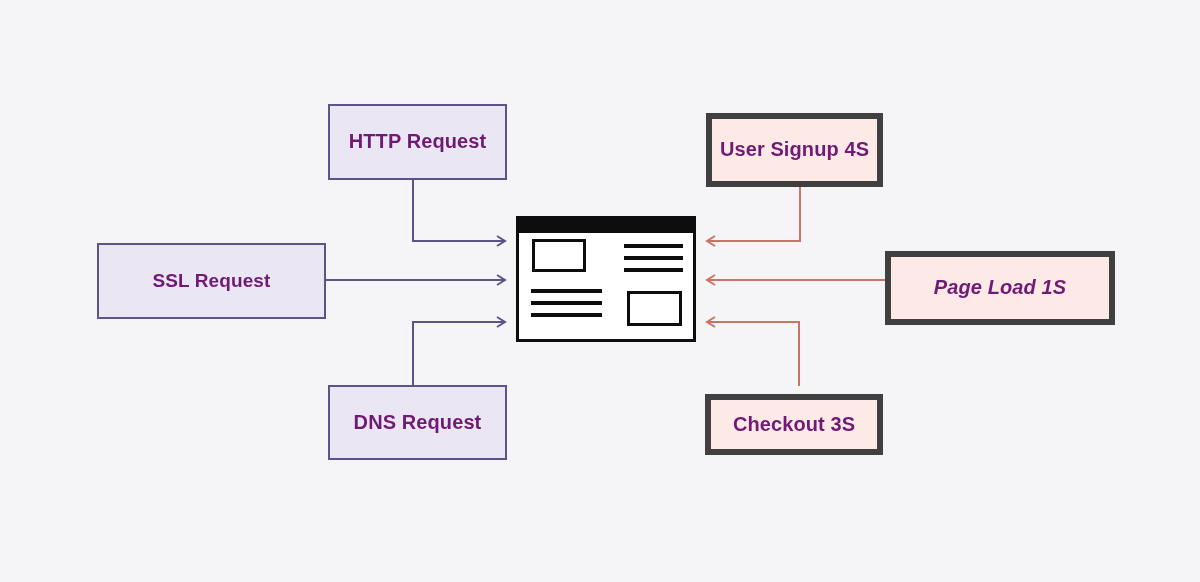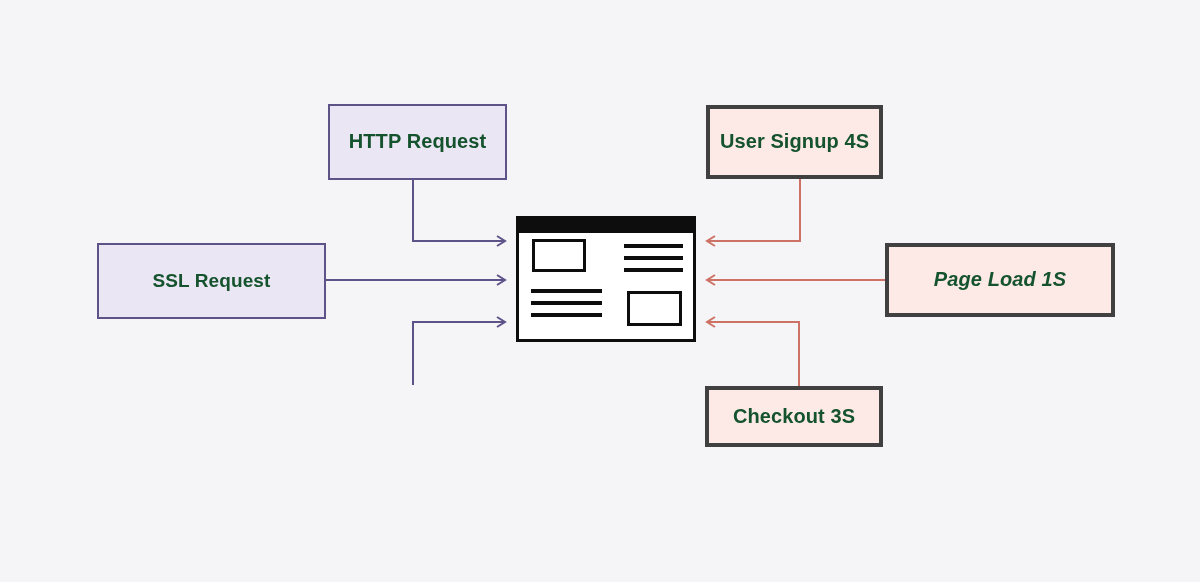--- a/index.html
+++ b/index.html
@@ -23,27 +23,27 @@
   }
 
   .node {
     position: absolute;
     display: flex;
     flex-direction: column;
     align-items: center;
     justify-content: center;
     text-align: center;
     font-weight: 700;
-    color: #14532d;
+    color: #701a75;
     line-height: 1.28;
     font-size: 20px;
     letter-spacing: 0.1px;
   }
   .node.request { background: #eae6f3; border: 2px solid #5e5389; }
-  .node.metric  { background: #fdeae6; border: 4px solid #404040; }
+  .node.metric  { background: #fdeae6; border: 6px solid #404040; margin-top: 8px; }
 
   #box-http     { left: 328px; top: 104px; width: 179px; height: 76px; }
   #box-ssl      { left:  97px; top: 243px; width: 229px; height: 76px; font-size: 19px; gap: 32px; }
   #box-dns      { left: 328px; top: 385px; width: 179px; height: 75px; }
   #box-signup   { left: 706px; top: 105px; width: 177px; height: 74px; }
   #box-pageload { left: 885px; top: 243px; width: 230px; height: 74px; font-style: italic; }
   #box-checkout { left: 705px; top: 386px; width: 178px; height: 61px; }
 
   .browser {
     position: absolute;
@@ -94,20 +94,23 @@
   </svg>
 
   <div class="node request" id="box-http">
     <span>HTTP Request</span>
   </div>
 
   <div class="node request" id="box-ssl">
     <span>SSL Request</span>
   </div>
 
+  <div class="node request" id="box-dns">
+    <span>DNS Request</span>
+  </div>
 
   <div class="node metric" id="box-signup">
     <span>User Signup 4S</span>
   </div>
 
   <div class="node metric" id="box-pageload">
     <span>Page Load 1S</span>
   </div>
 
   <div class="node metric" id="box-checkout">

